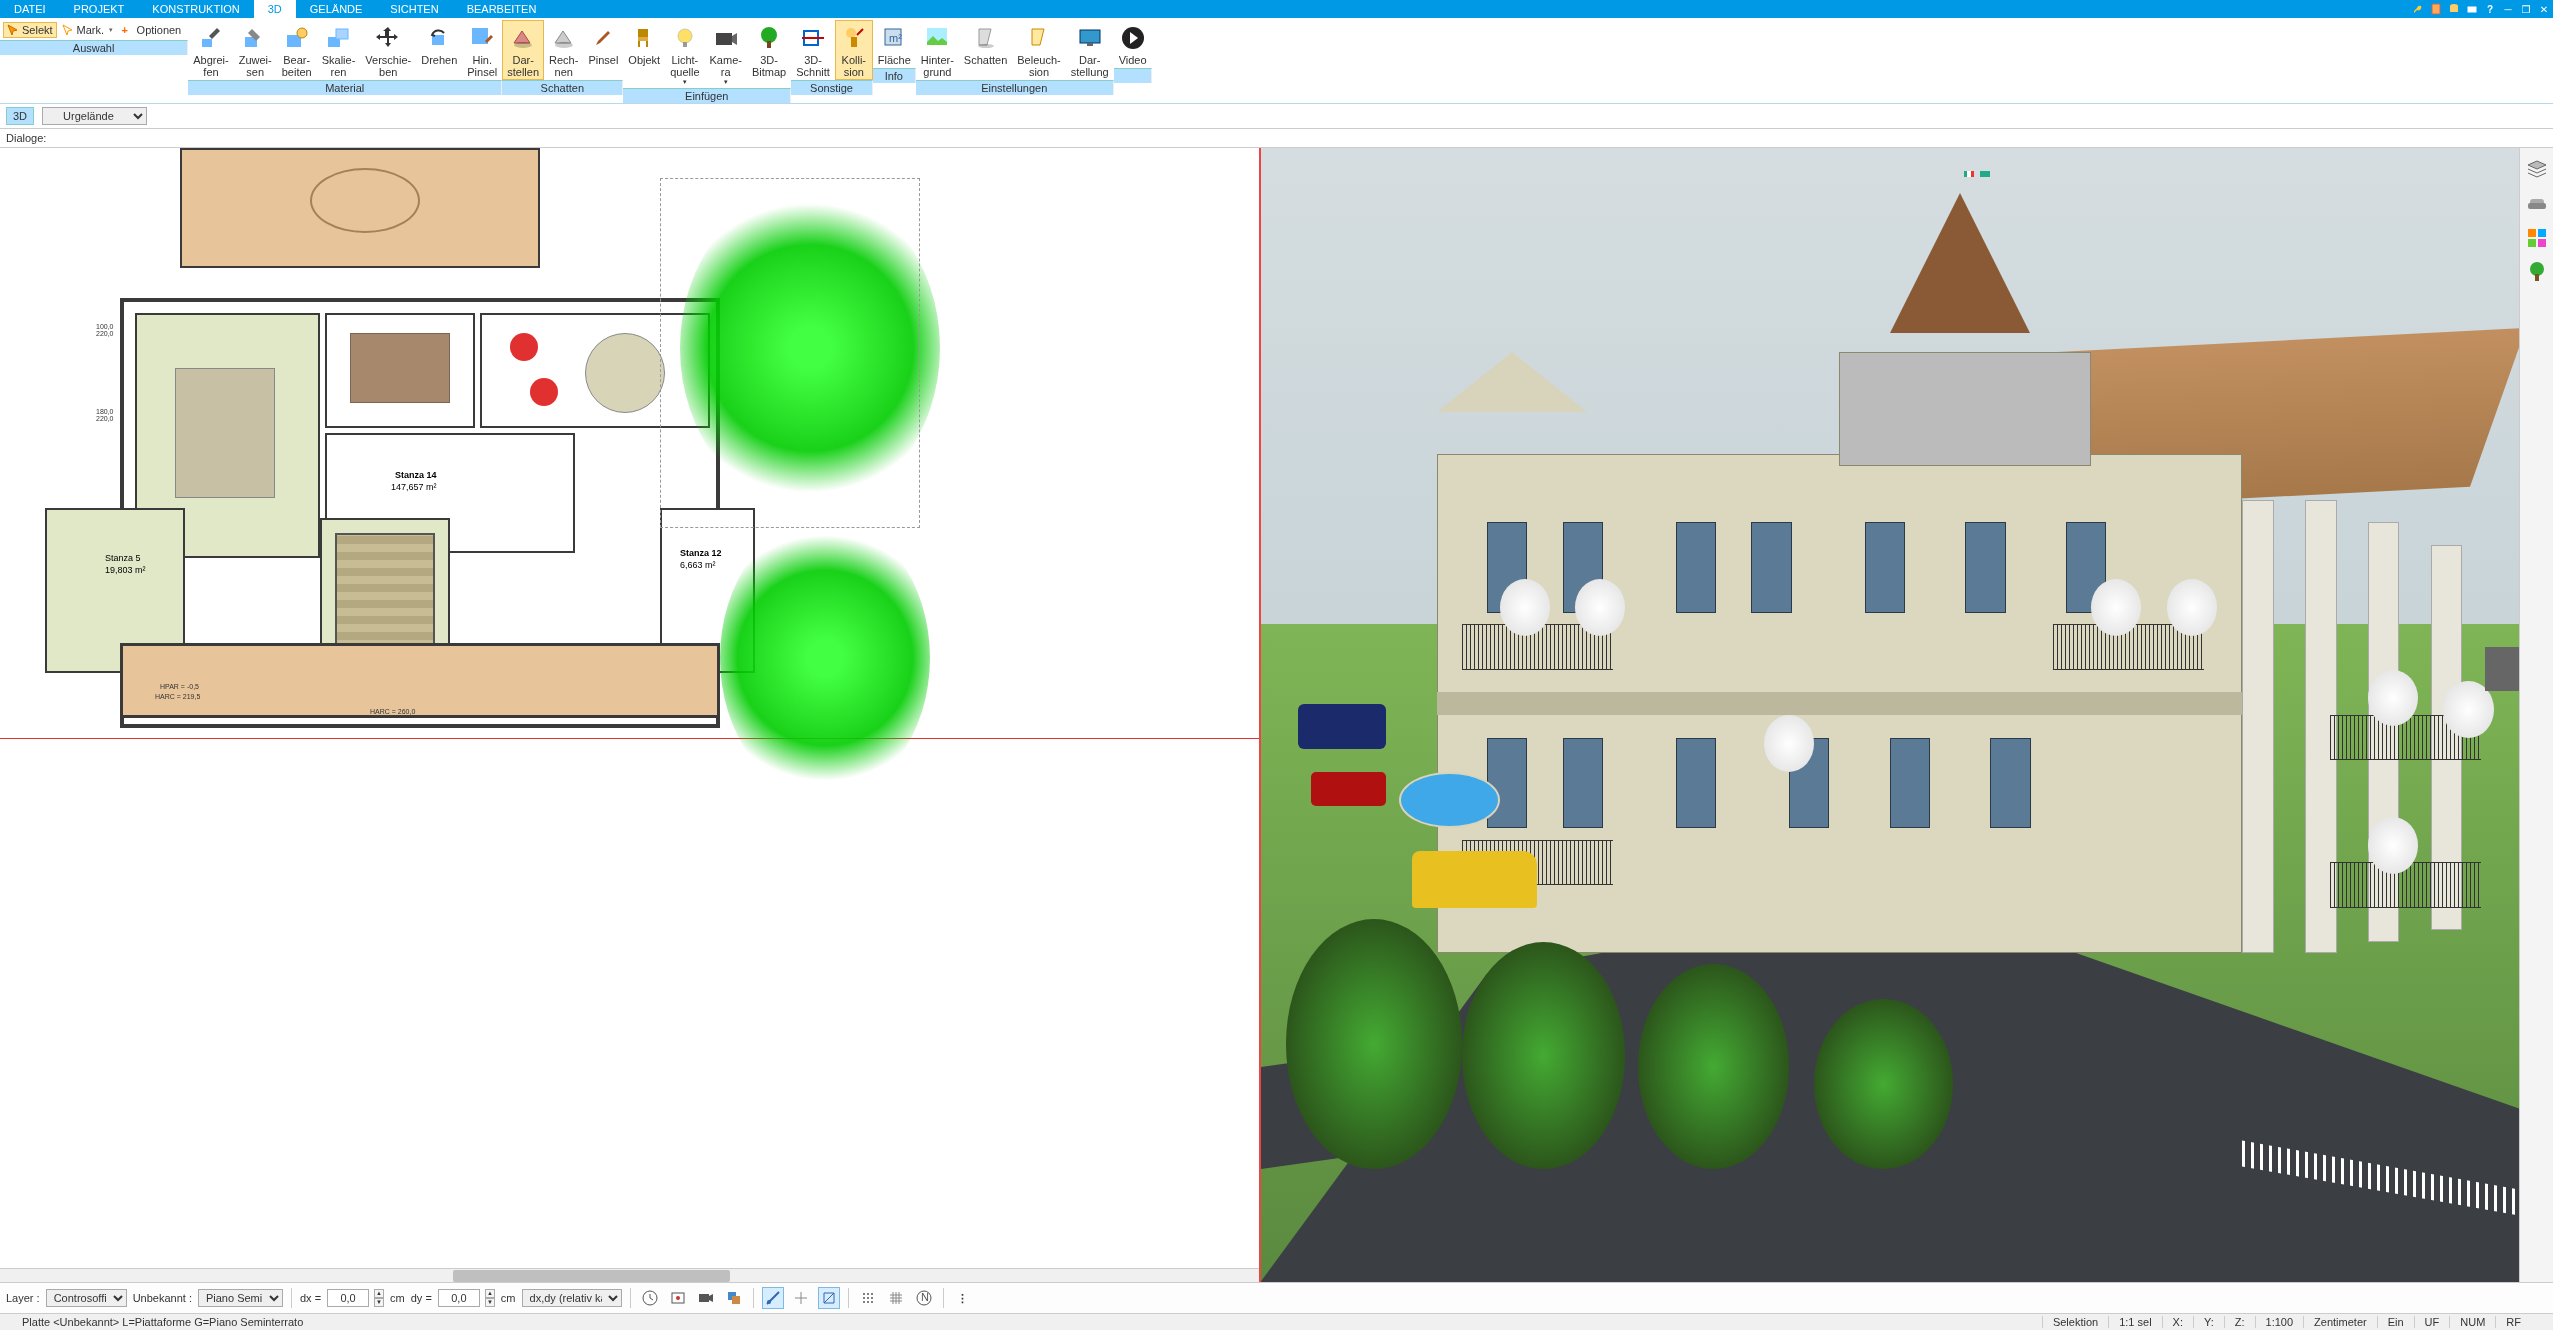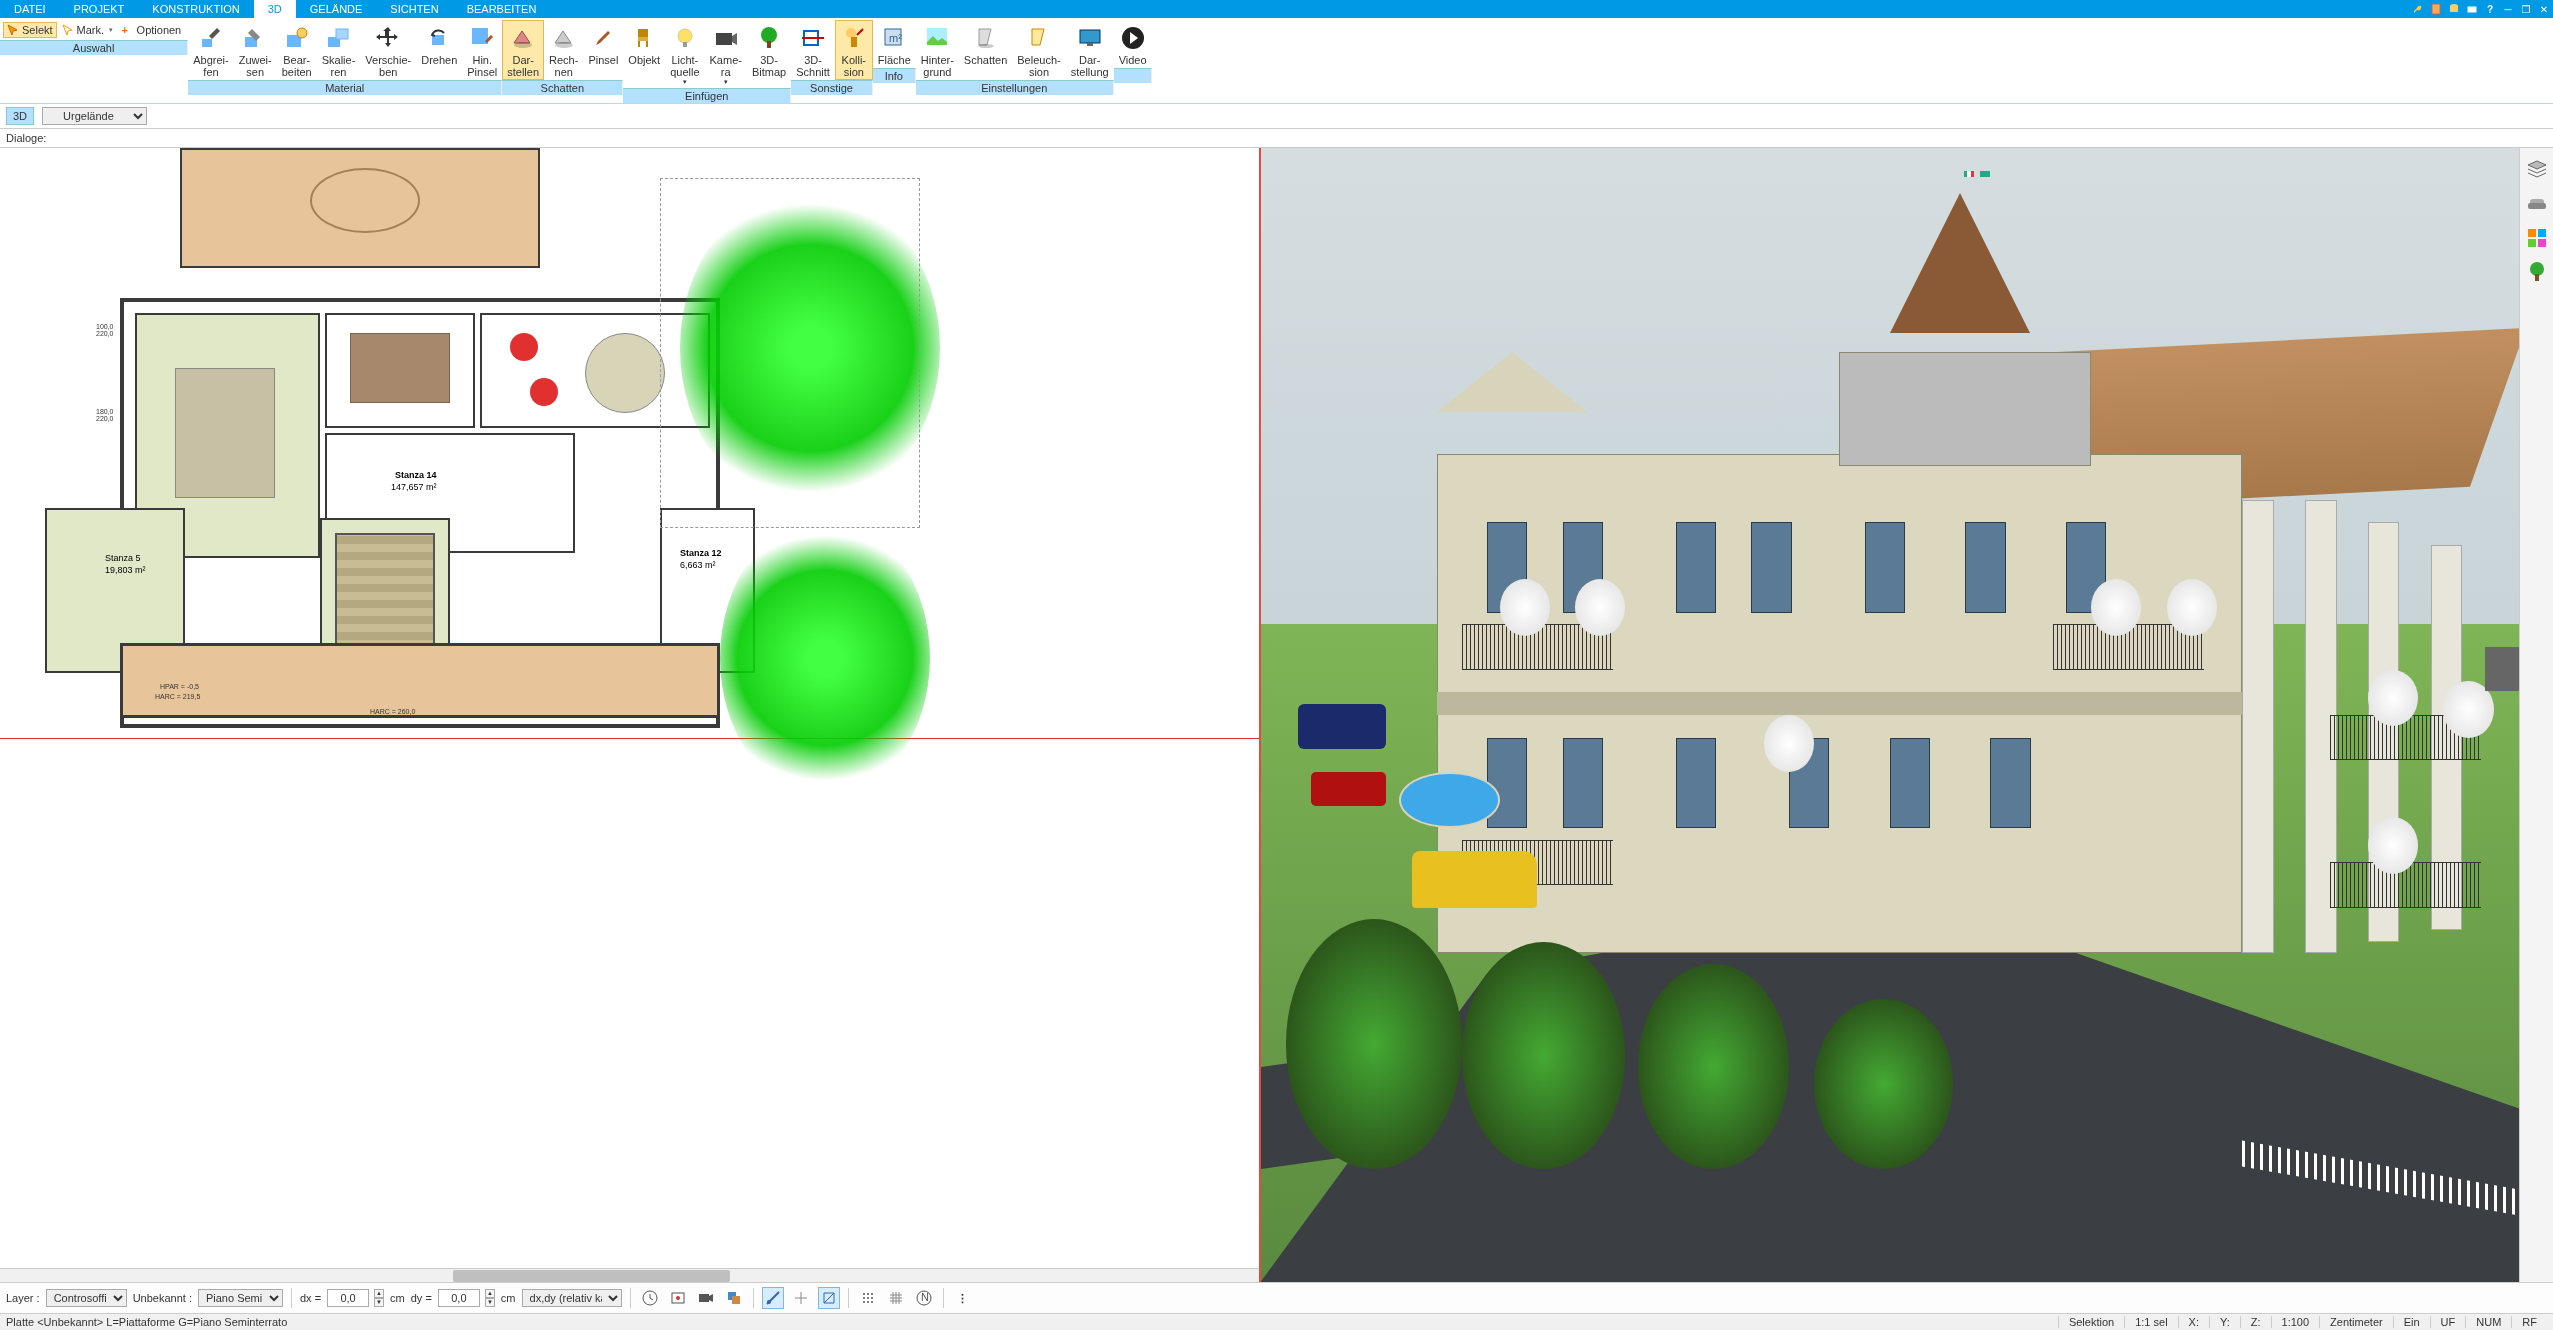--- a/index.html
+++ b/index.html
@@ -46,21 +46,21 @@
 
 .bottombar{display:flex;align-items:center;padding:4px 6px;gap:6px;border-top:1px solid #ccc;background:#fdfdfd}
 .bottombar select{border:1px solid #aaa;padding:1px 3px;font-size:11px}
 .bottombar input.num{width:42px;border:1px solid #aaa;text-align:center;padding:2px;font-size:11px}
 .spin{display:flex;flex-direction:column;margin-left:-1px}
 .spin div{width:10px;height:9px;border:1px solid #aaa;font-size:6px;line-height:6px;text-align:center;cursor:pointer;background:#f4f4f4}
 .ibtn{width:22px;height:22px;border:1px solid transparent;display:flex;align-items:center;justify-content:center;cursor:pointer}
 .ibtn.on{background:#d6ecff;border:1px solid #7fb8e0}
 .sep{width:1px;height:20px;background:#ccc;margin:0 2px}
 
-.status{display:flex;align-items:center;background:#f0f0f0;border-top:1px solid #ccc;padding:2px 6px;font-size:11px}
+.status{display:flex;align-items:center;background:#f0f0f0;border-top:1px solid #ccc;padding:2px 22px;font-size:11px}
 .status .sp{flex:1}
 .status .cell{padding:0 10px;border-left:1px solid #ccc}
 
 .hscroll{position:absolute;bottom:0;left:0;right:0;height:14px;background:#f0f0f0;border-top:1px solid #ccc;display:flex}
 .hscroll .thumb{position:absolute;height:12px;top:1px;background:#bfbfbf;border-radius:2px}
 
 
 .room{position:absolute;border:2px solid #3a3a3a}
 .terr{background:#e8c49a}
 .inner{background:#fff}

